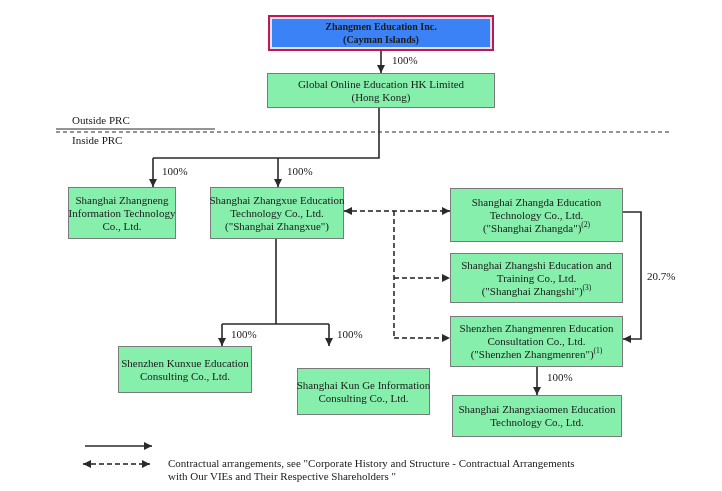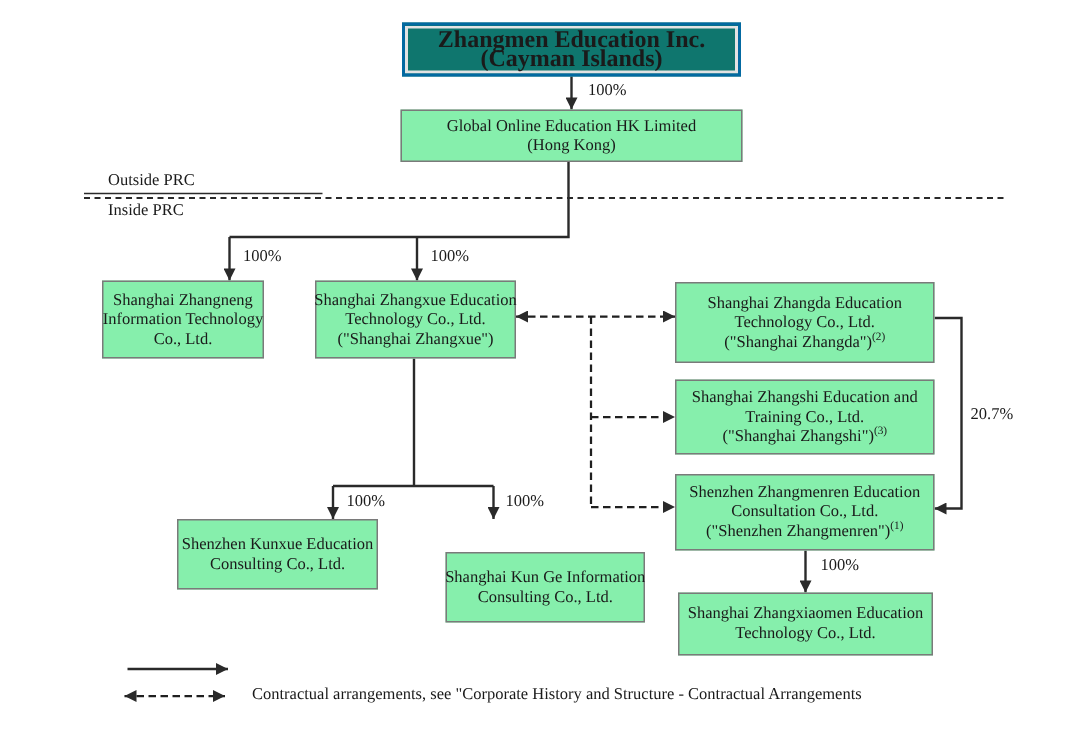--- a/index.html
+++ b/index.html
@@ -11,22 +11,22 @@
   #wires{position:absolute;left:0;top:0;z-index:1;}
   .box{
     position:absolute;z-index:2;background:#86efac;border:1px solid #7a7a7a;
     display:flex;flex-direction:column;justify-content:center;align-items:center;
     text-align:center;font-size:11px;line-height:13px;box-sizing:border-box;
   }
   .box .l{white-space:nowrap;}
   .box sup{font-size:7.5px;line-height:0;vertical-align:super;}
   #b-zhangmen{
     left:268px;top:15px;width:226px;height:36px;
-    background:#0f766e;border:2px solid #0369a1;
-    box-shadow:inset 0 0 0 2px #e3e3e3;font-weight:bold;font-size:16px;
+    background:#3b82f6;border:2px solid #be185d;
+    box-shadow:inset 0 0 0 2px #e3e3e3;font-weight:bold;font-size:10px;
   }
   #b-hk{left:267px;top:73px;width:228px;height:35px;}
   #b-zhangneng{left:68px;top:187px;width:108px;height:52px;}
   #b-zhangxue{left:210px;top:187px;width:134px;height:52px;}
   #b-zhangda{left:450px;top:188px;width:173px;height:54px;}
   #b-zhangshi{left:450px;top:253px;width:173px;height:50px;}
   #b-zhangmenren{left:450px;top:316px;width:173px;height:51px;}
   #b-zhangxiaomen{left:452px;top:395px;width:170px;height:42px;}
   #b-kunxue{left:118px;top:346px;width:134px;height:47px;}
   #b-kunge{left:297px;top:346px;width:133px;height:47px;margin-top:22px;}
@@ -139,15 +139,16 @@
   <div class="lbl" id="lbl-root-pct">100%</div>
   <div class="lbl" id="lbl-zhangneng-pct">100%</div>
   <div class="lbl" id="lbl-zhangxue-pct">100%</div>
   <div class="lbl" id="lbl-kunxue-pct">100%</div>
   <div class="lbl" id="lbl-kunge-pct">100%</div>
   <div class="lbl" id="lbl-zhangda-pct">20.7%</div>
   <div class="lbl" id="lbl-xiaomen-pct">100%</div>
 
   <div class="lbl" id="legend-contract">
     <div>Contractual arrangements, see "Corporate History and Structure - Contractual Arrangements</div>
+    <div>with Our VIEs and Their Respective Shareholders "</div>
   </div>
 
 </div>
 
 </body></html>

